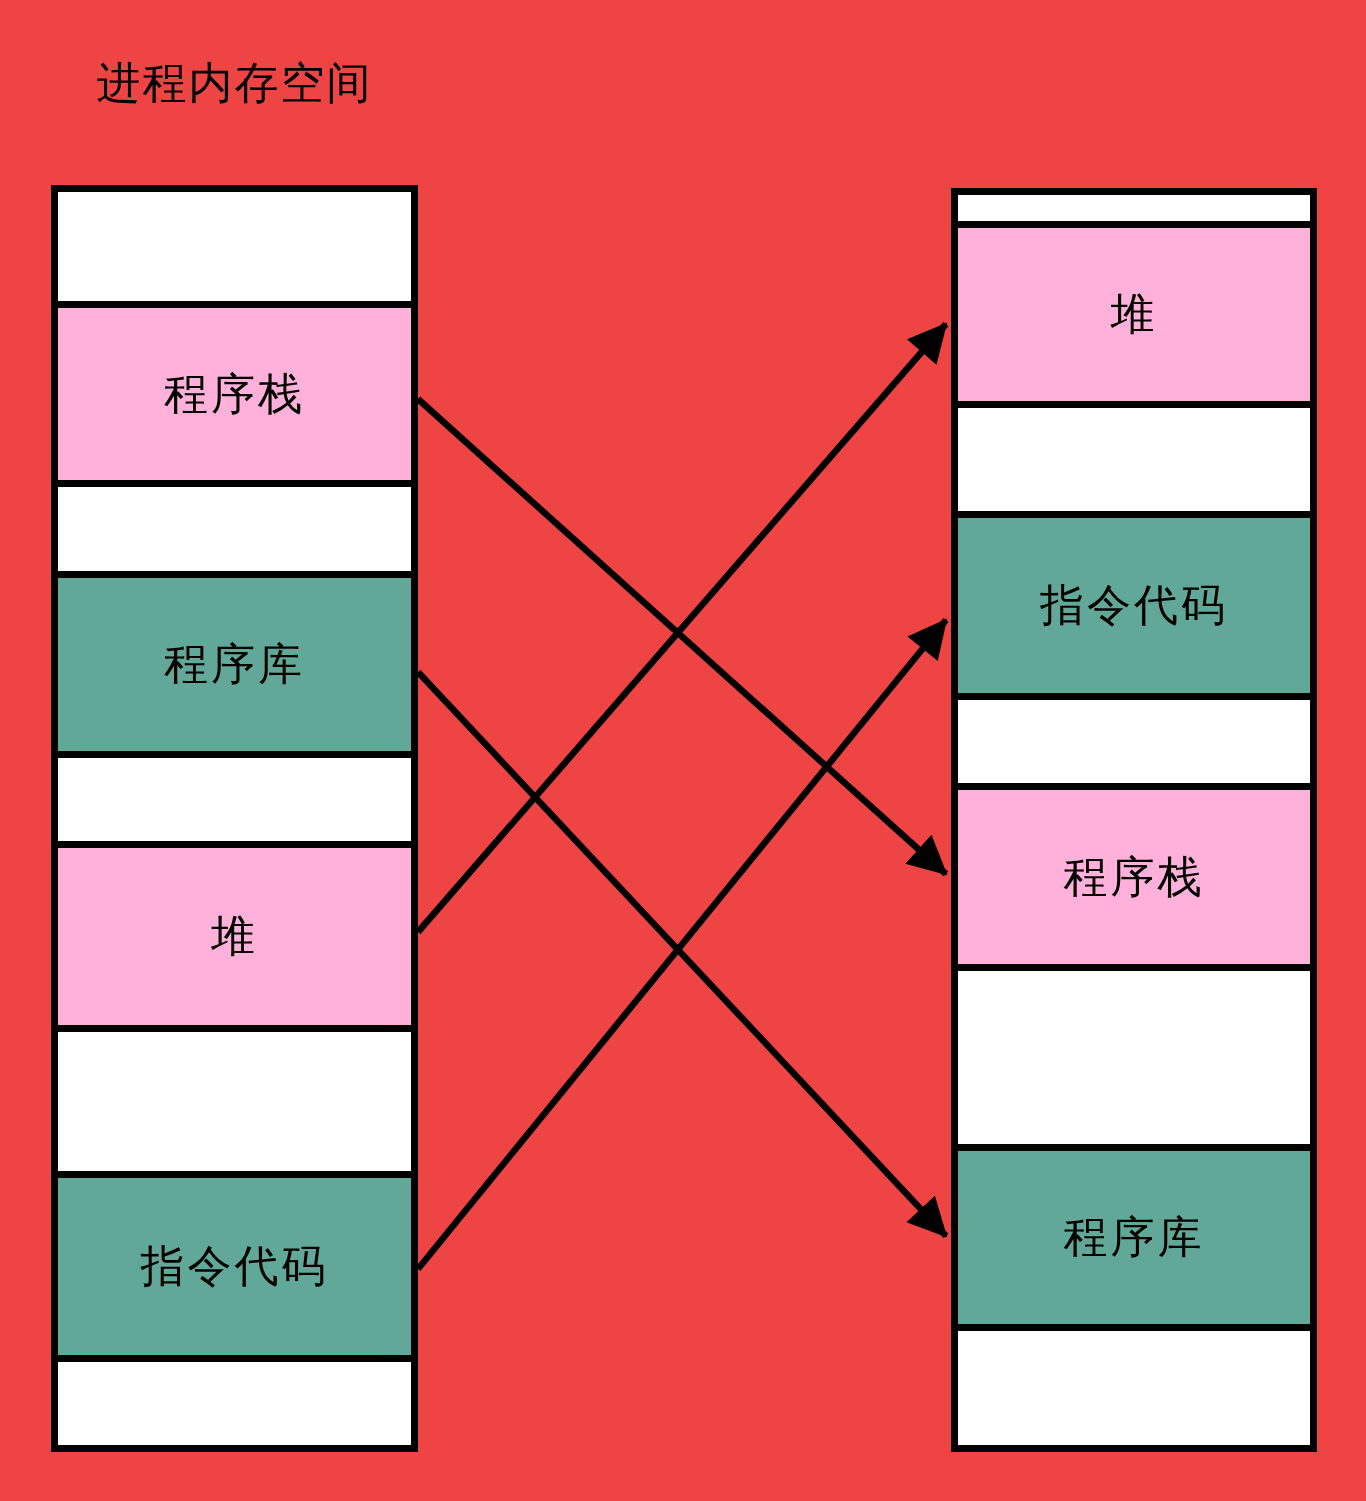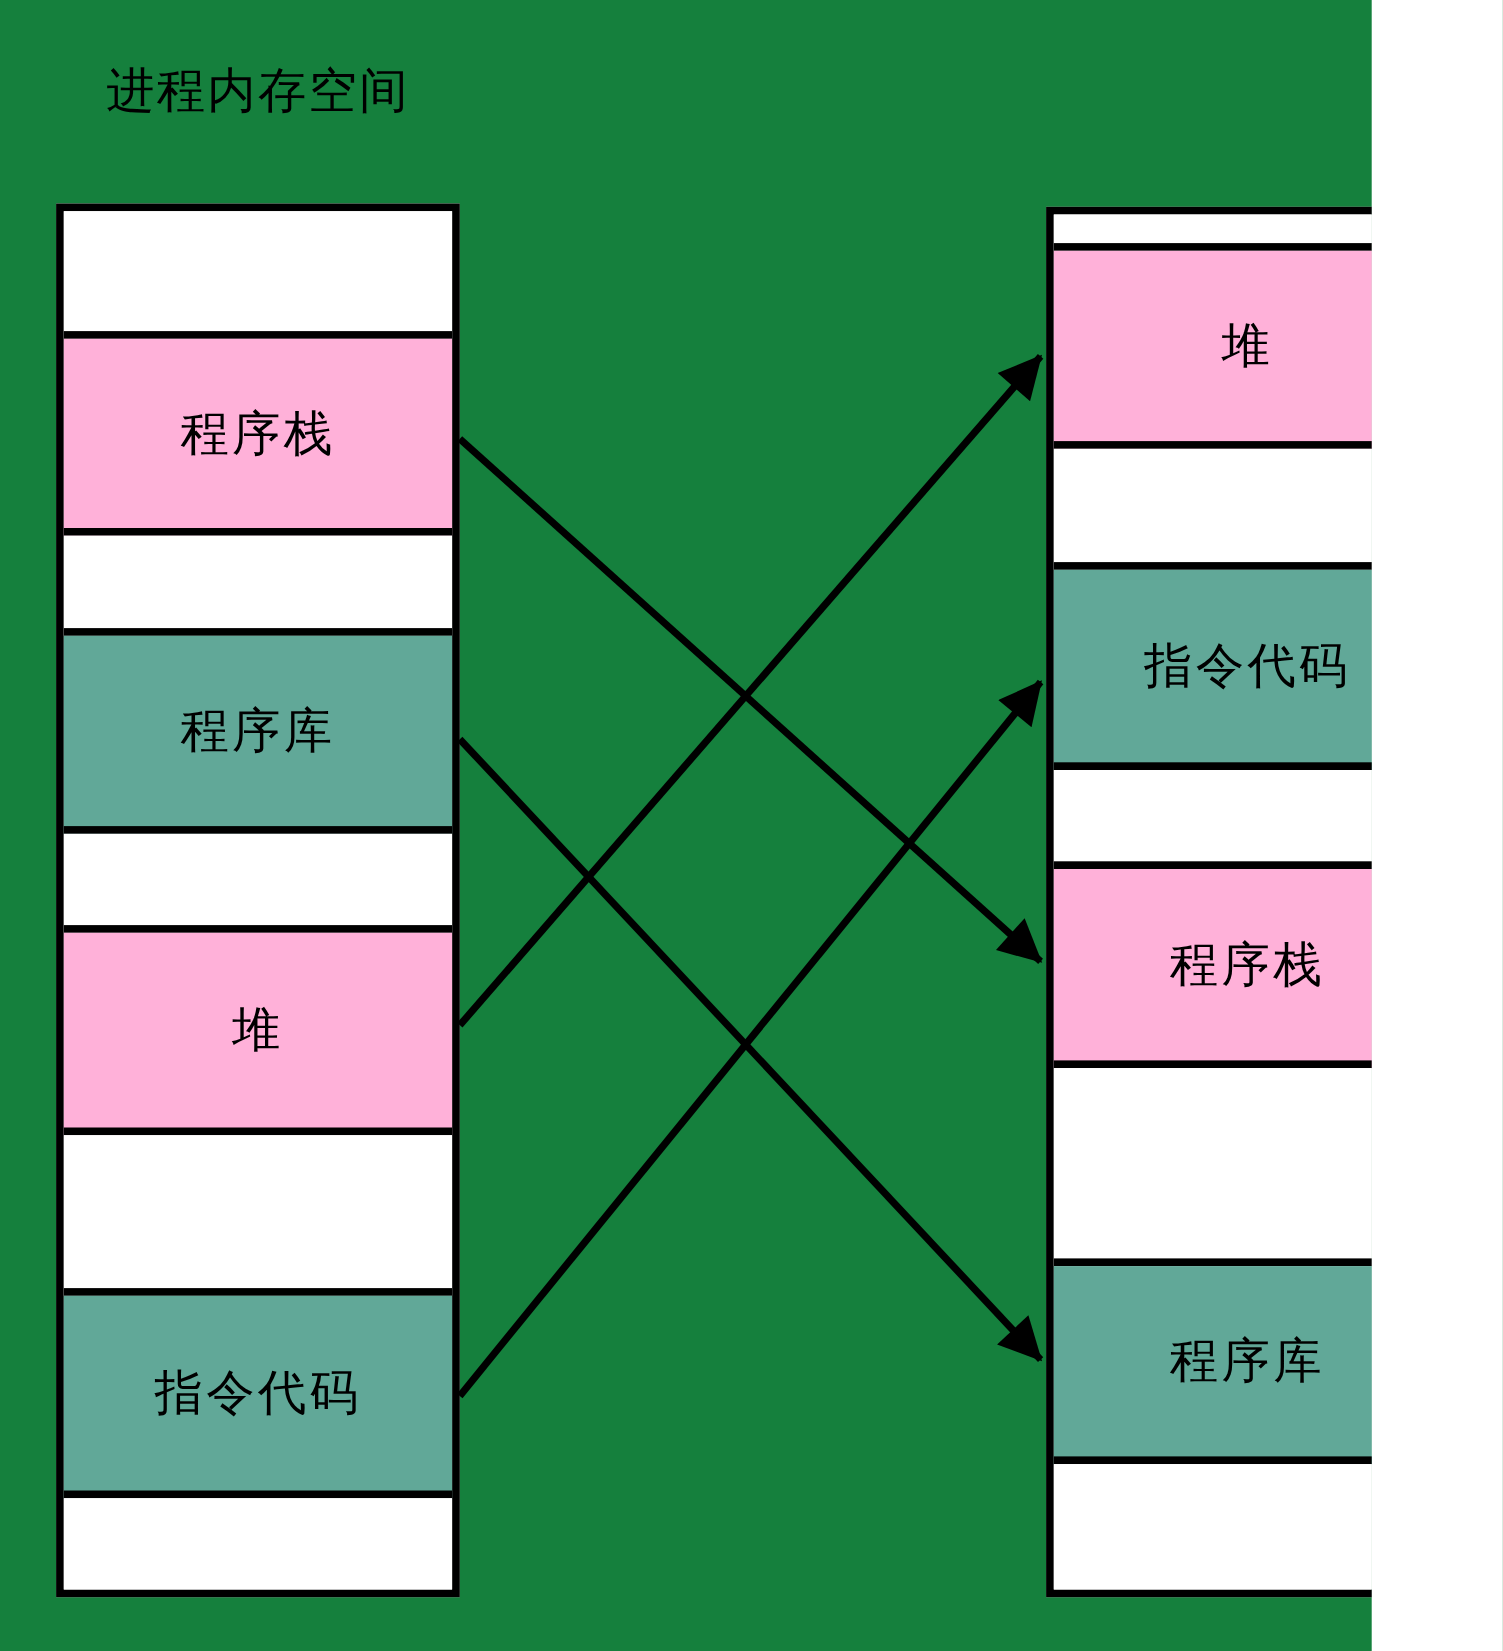--- a/index.html
+++ b/index.html
@@ -3,23 +3,23 @@
 <meta charset="utf-8">
 <style>
   html, body {
     margin: 0;
     padding: 0;
     background: #FFFFFF;
     font-family: "Liberation Sans", "DejaVu Sans", sans-serif;
   }
   .stage {
     position: relative;
-    width: 1247px;
+    width: 1366px;
     height: 1501px;
-    background: #15803d;
+    background: #ef4444;
     overflow: hidden;
   }
   .col-title {
     position: absolute;
     top: 58px;
     font-size: 44px;
     line-height: 50px;
     color: #000000;
     text-align: center;
     letter-spacing: 2px;

